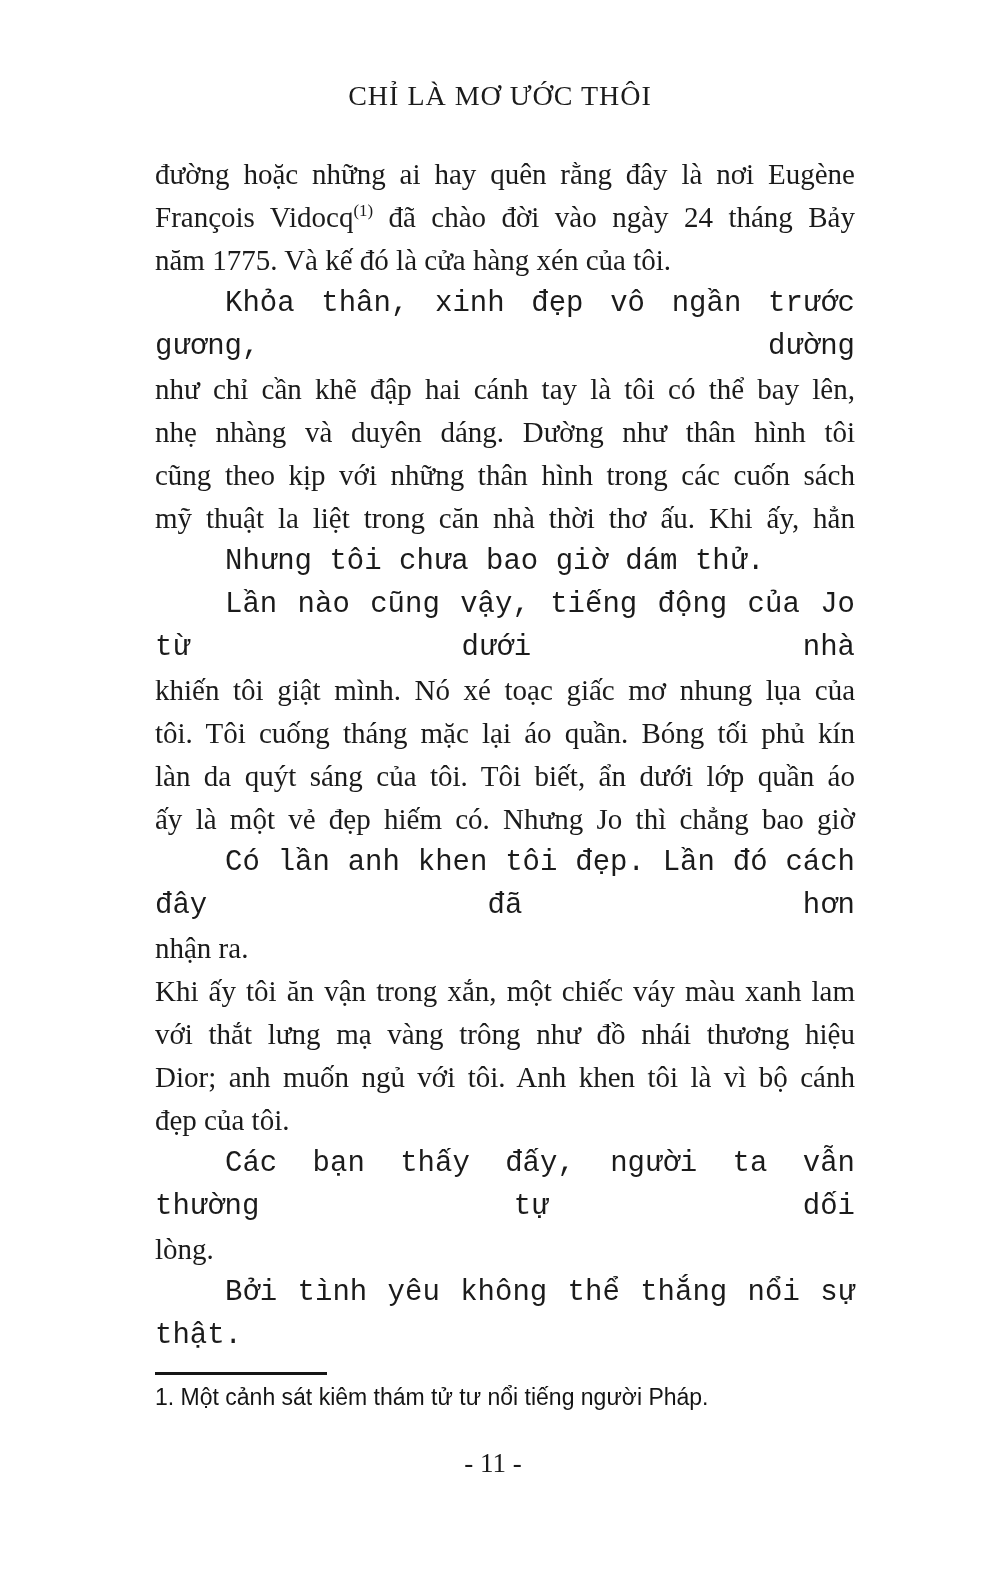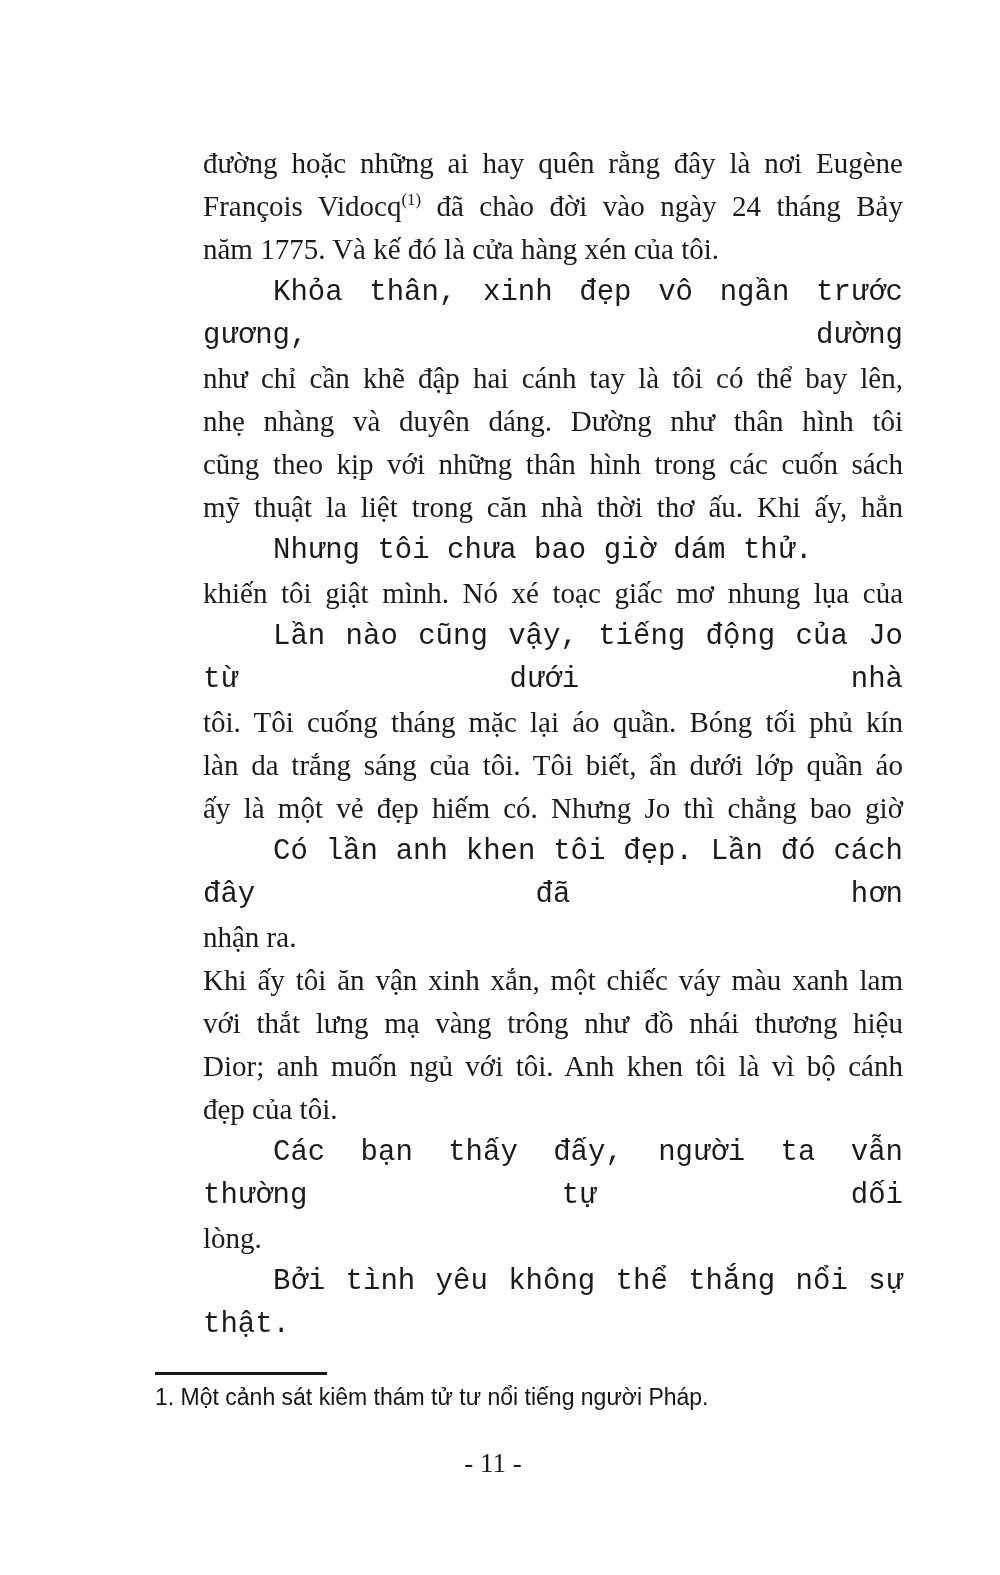--- a/index.html
+++ b/index.html
@@ -19,23 +19,22 @@
   .running-head {
     position: absolute;
     top: 80px; left: 0; right: 0;
     text-align: center;
     font-size: 28px;
     letter-spacing: 1px;
     color: #1b1b1b;
   }
   .body-text {
     position: absolute;
-    top: 142px; left: 155px;
+    top: 153px; left: 155px;
     width: 700px;
-    margin-left: 48px;
   }
   .text-line {
     font-size: 29px;
     line-height: 43px;
     text-align: justify;
     text-align-last: justify;
     white-space: normal;
     color: #1b1b1b;
   }
   .text-line.last {
@@ -73,39 +72,40 @@
     text-align: center;
     font-size: 27px;
     color: #1b1b1b;
   }
 </style>
 </head>
 <body>
 
 <div class="page">
 
+  <div class="running-head">CHỈ LÀ MƠ ƯỚC THÔI</div>
 
   <div class="body-text">
       <div class="text-line">đường hoặc những ai hay quên rằng đây là nơi Eugène</div>
       <div class="text-line">François Vidocq<sup>(1)</sup> đã chào đời vào ngày 24 tháng Bảy</div>
       <div class="text-line last">năm 1775. Và kế đó là cửa hàng xén của tôi.</div>
       <div class="text-line indent">Khỏa thân, xinh đẹp vô ngần trước gương, dường</div>
       <div class="text-line">như chỉ cần khẽ đập hai cánh tay là tôi có thể bay lên,</div>
       <div class="text-line">nhẹ nhàng và duyên dáng. Dường như thân hình tôi</div>
       <div class="text-line">cũng theo kịp với những thân hình trong các cuốn sách</div>
       <div class="text-line">mỹ thuật la liệt trong căn nhà thời thơ ấu. Khi ấy, hẳn</div>
       <div class="text-line last indent">Nhưng tôi chưa bao giờ dám thử.</div>
+      <div class="text-line indent">Lần nào cũng vậy, tiếng động của Jo từ dưới nhà</div>
       <div class="text-line">khiến tôi giật mình. Nó xé toạc giấc mơ nhung lụa của</div>
-      <div class="text-line indent">Lần nào cũng vậy, tiếng động của Jo từ dưới nhà</div>
       <div class="text-line">tôi. Tôi cuống tháng mặc lại áo quần. Bóng tối phủ kín</div>
-      <div class="text-line">làn da trắng sáng của tôi. Tôi biết, ẩn dưới lớp quần áo</div>
+      <div class="text-line">làn da quýt sáng của tôi. Tôi biết, ẩn dưới lớp quần áo</div>
       <div class="text-line">ấy là một vẻ đẹp hiếm có. Nhưng Jo thì chẳng bao giờ</div>
       <div class="text-line indent">Có lần anh khen tôi đẹp. Lần đó cách đây đã hơn</div>
       <div class="text-line last">nhận ra.</div>
-      <div class="text-line">Khi ấy tôi ăn vận xinh xắn, một chiếc váy màu xanh lam</div>
+      <div class="text-line">Khi ấy tôi ăn vận trong xắn, một chiếc váy màu xanh lam</div>
       <div class="text-line">với thắt lưng mạ vàng trông như đồ nhái thương hiệu</div>
       <div class="text-line">Dior; anh muốn ngủ với tôi. Anh khen tôi là vì bộ cánh</div>
       <div class="text-line last">đẹp của tôi.</div>
       <div class="text-line indent">Các bạn thấy đấy, người ta vẫn thường tự dối</div>
       <div class="text-line last">lòng.</div>
       <div class="text-line last indent">Bởi tình yêu không thể thắng nổi sự thật.</div>
     </div>
 
   <div class="footnote">
     <div class="footnote-rule"></div>

